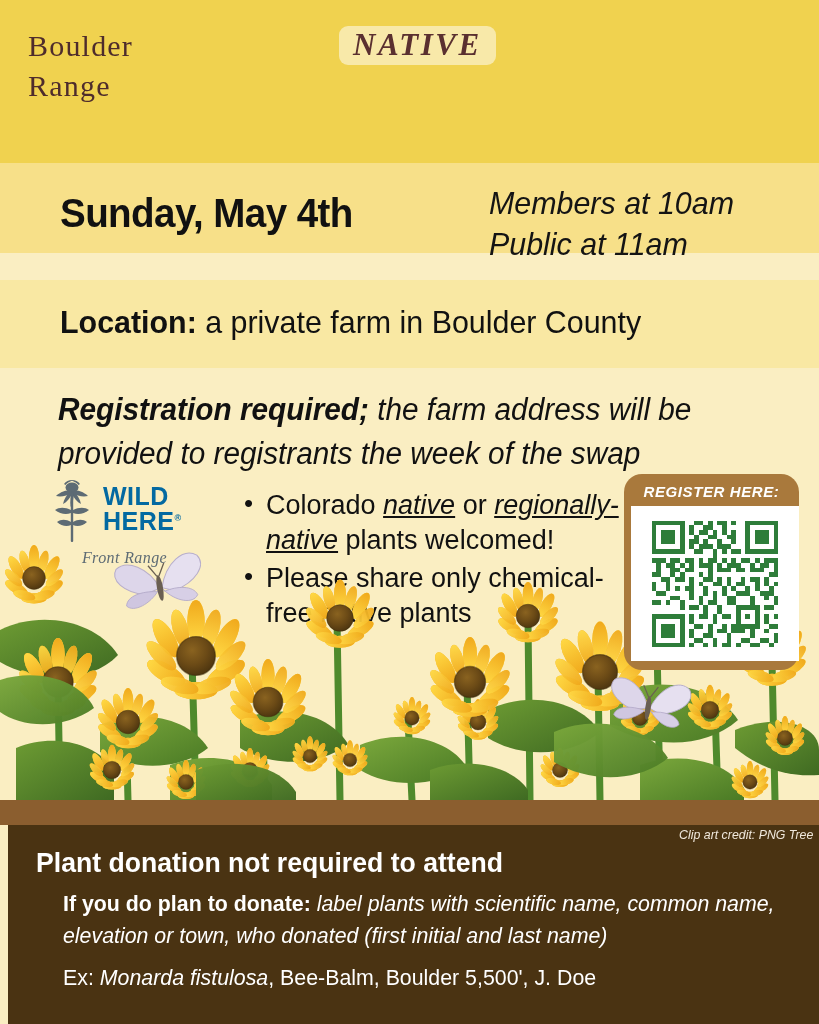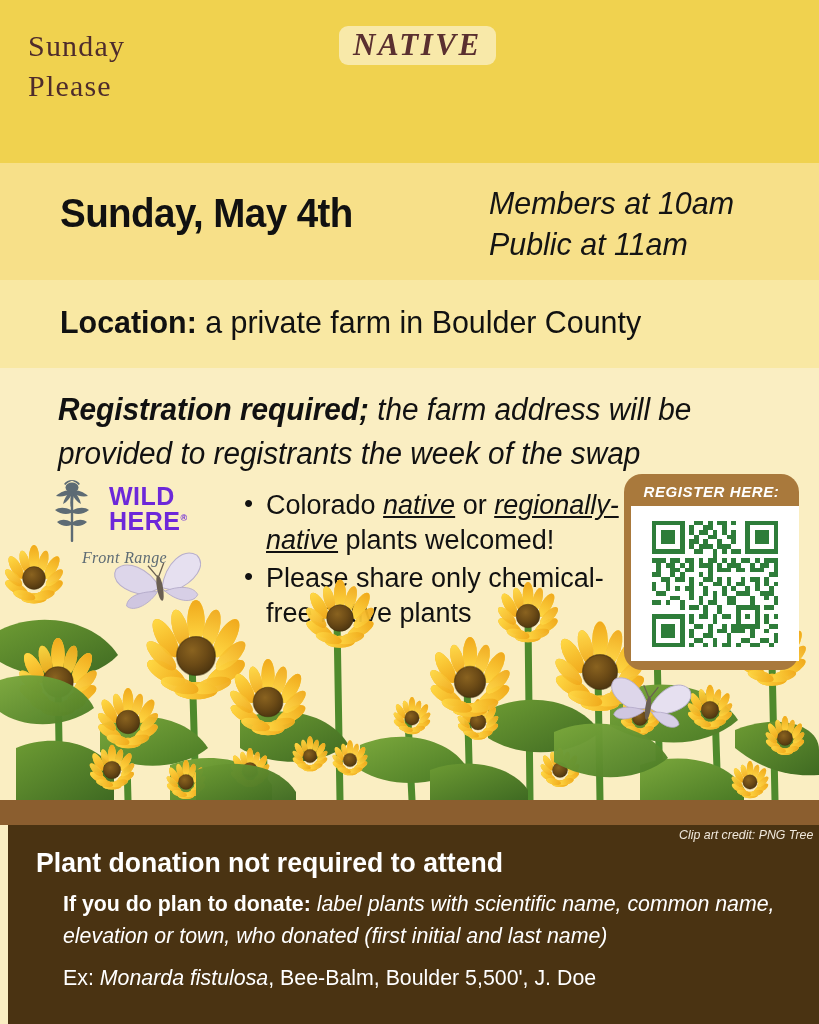--- a/index.html
+++ b/index.html
@@ -68,21 +68,21 @@
     line-height: 1;
     color: #5e3333;
     letter-spacing: -1px;
     white-space: nowrap;
   }
 
   
   .band-date {
     position: absolute;
     left: 0; top: 163px;
-    width: 819px; height: 117px;
+    width: 819px; height: 90px;
     background: #f7e089;
   }
   .date-big {
     position: absolute;
     left: 60px; top: 27px;
     font-family: "Liberation Sans", sans-serif;
     font-weight: 700;
     font-size: 41px;
     color: #111111;
     letter-spacing: -0.6px;
@@ -150,22 +150,22 @@
     color: #5d6b74;
   }
   .wo-row { display: flex; align-items: center; }
   .wo-mark { width: 40px; height: 66px; flex: 0 0 40px; }
   .wo-words {
     font-family: "Liberation Sans", sans-serif;
     font-weight: 700;
     font-size: 25px;
     line-height: 1.02;
     letter-spacing: 0.5px;
-    color: #6d28d9;
-    margin-left: 17px;
+    color: #0369a1;
+    margin-left: 11px;
   }
   .wo-words sup { font-size: 9px; vertical-align: super; }
   .wo-sub {
     margin-top: 7px;
     text-align: center;
     font-family: "Liberation Serif", serif;
     font-style: italic;
     font-size: 16px;
     color: #5d6b74;
     letter-spacing: 0.4px;
@@ -299,22 +299,22 @@
   }
   .foot-example i { font-style: italic; }
 </style>
 </head>
 <body>
 
 <div id="poster">
 
   <div class="band-header">
     <div class="brand-county">
-      <div>Sunday</div>
-      <div>Please</div>
+      <div>Boulder</div>
+      <div>Range</div>
     </div>
     <div class="title-wrap">
       <div class="native-chip">NATIVE</div>
     </div>
   </div>
 
   <div class="band-date">
     <div class="date-big">Sunday, May 4th</div>
     <div class="times">
       <div>Members at 10am</div>

